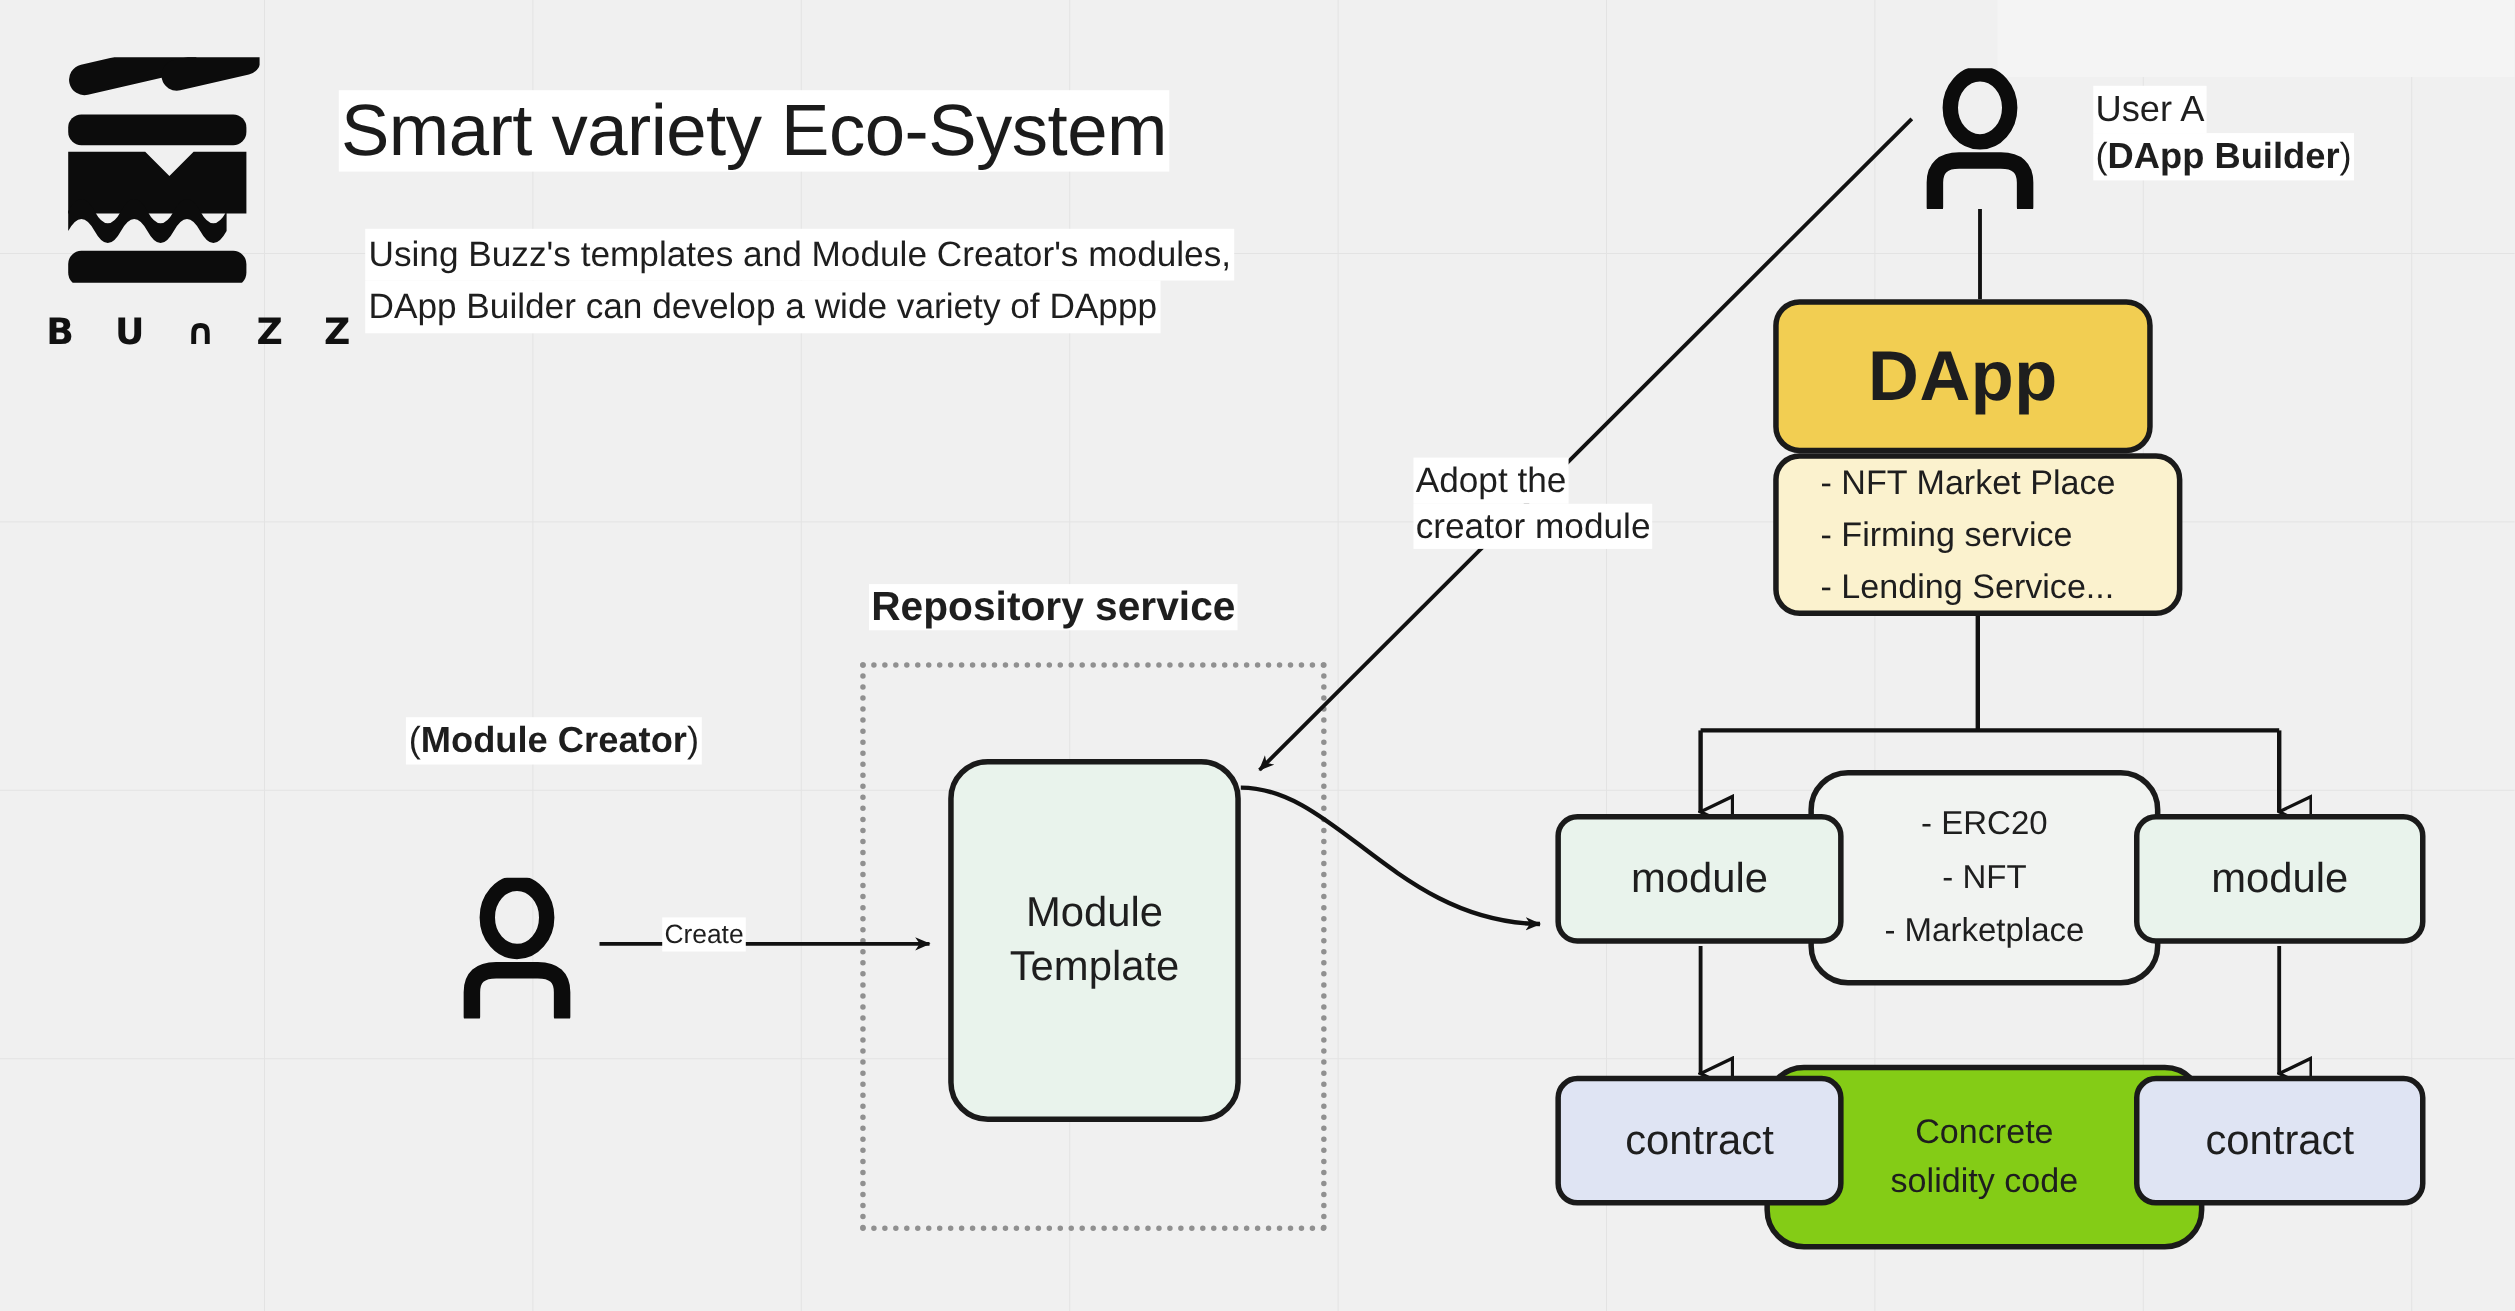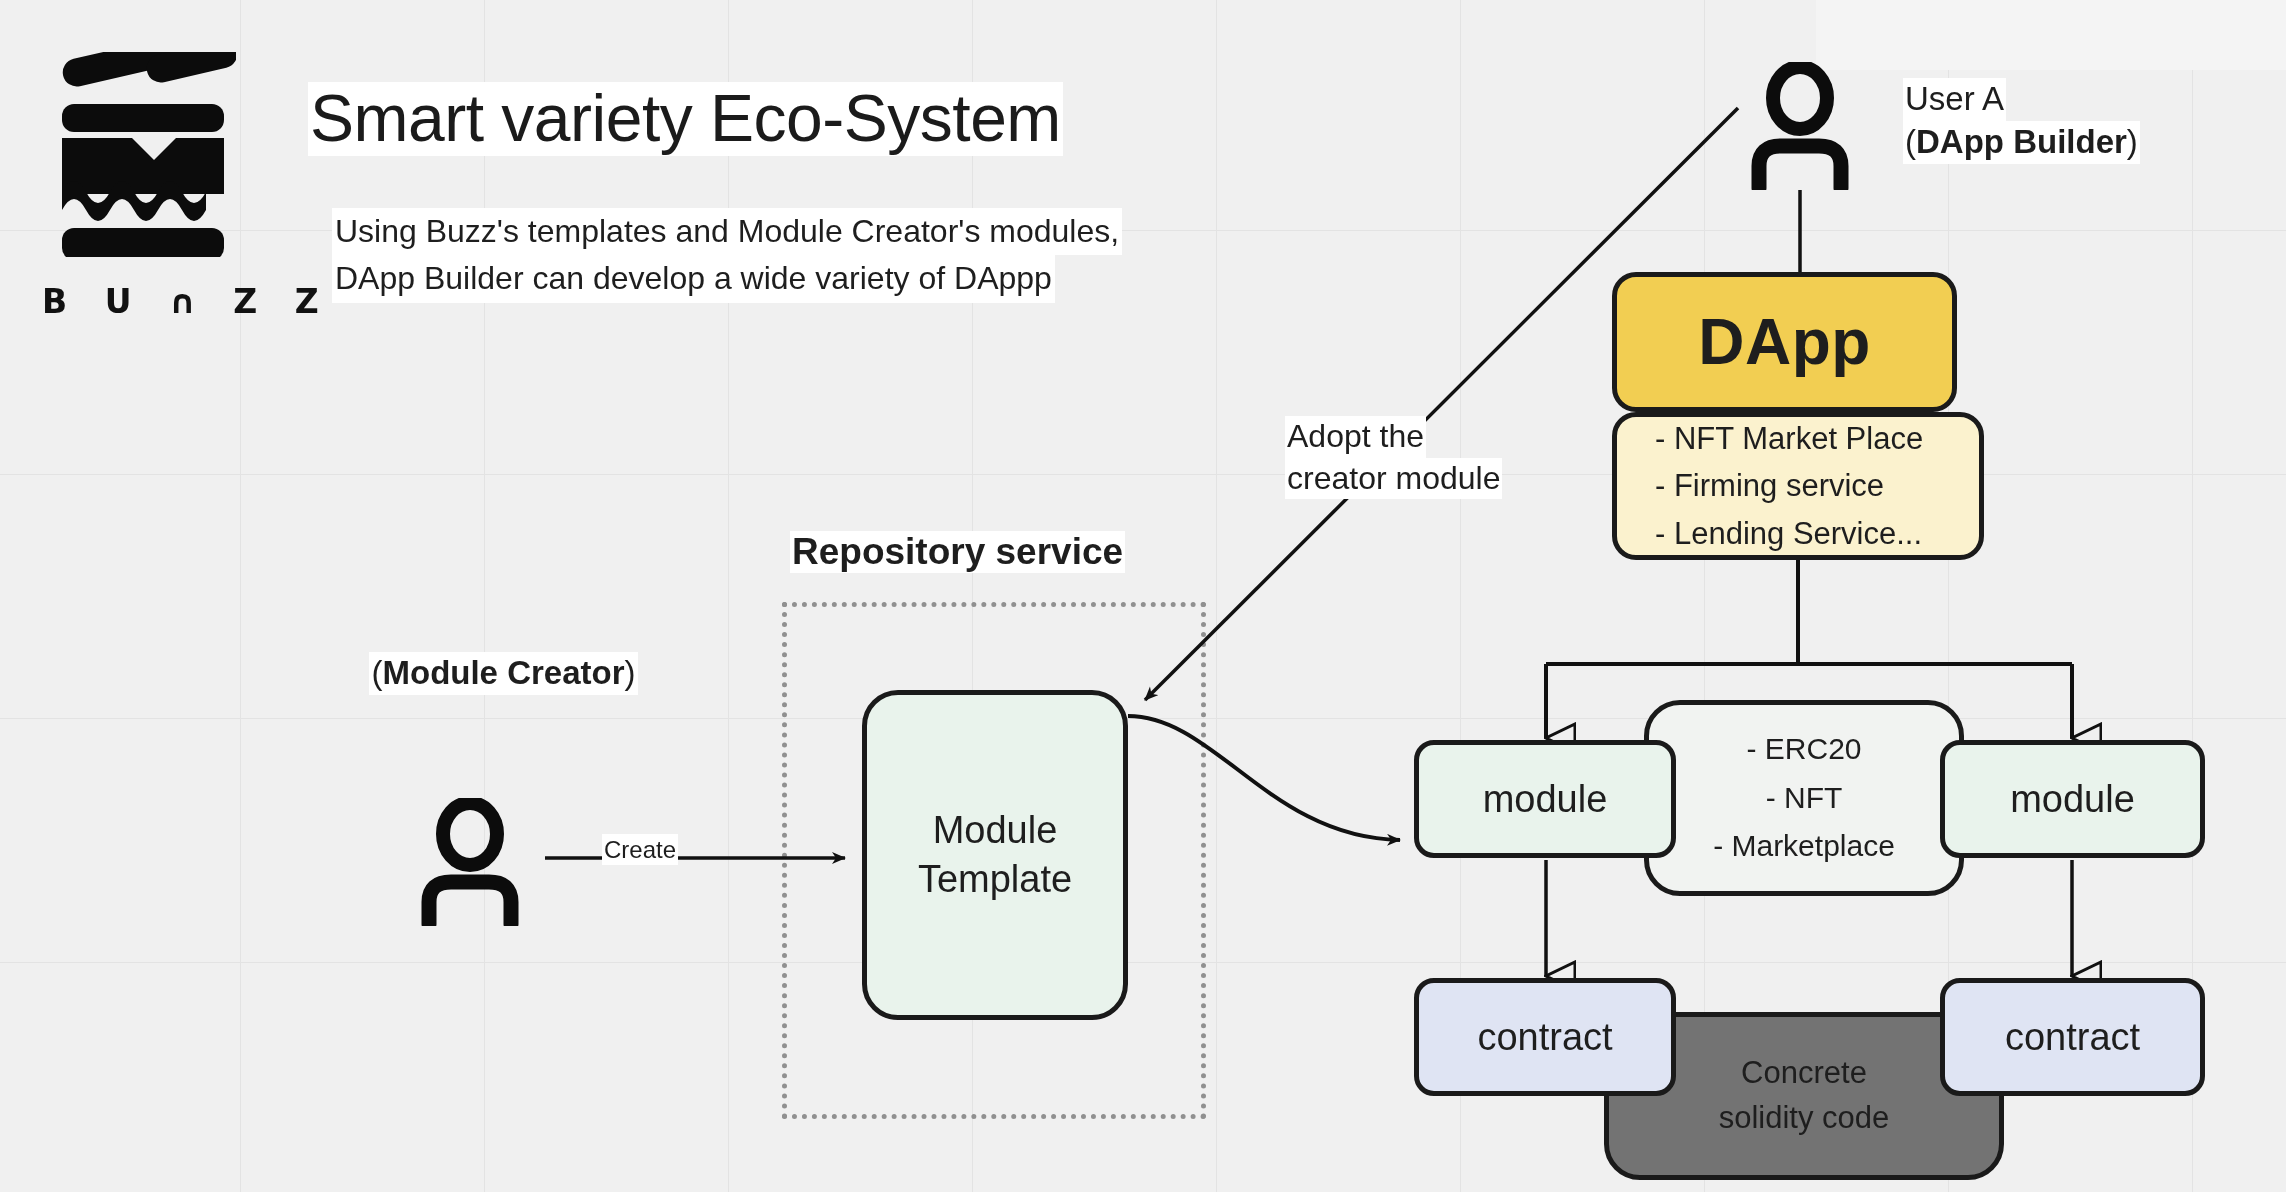--- a/index.html
+++ b/index.html
@@ -104,22 +104,22 @@
     font-size:30px; line-height:1.62;
   }
   #mid-module .li { display:block; }
 
   #con-left  { left:1414px; top:978px; width:262px; height:118px;
                background:#dfe4f3; border-radius:20px; font-size:38px; }
   #con-right { left:1940px; top:978px; width:265px; height:118px;
                background:#dfe4f3; border-radius:20px; font-size:38px; }
 
   #mid-contract {
-    left:1604px; top:1012px; width:400px; height:168px;
-    background:#737373; border-radius:36px; z-index:2;
+    left:1604px; top:968px; width:400px; height:168px;
+    background:#84cc16; border-radius:36px; z-index:2;
     flex-direction:column; justify-content:center;
     font-size:31px; line-height:1.45;
   }
   #mid-contract .ln { display:block; }
 
   
   #repo-box {
     position:absolute; left:782px; top:602px; width:424px; height:517px;
     border:5px dotted #909090; z-index:1;
   }

